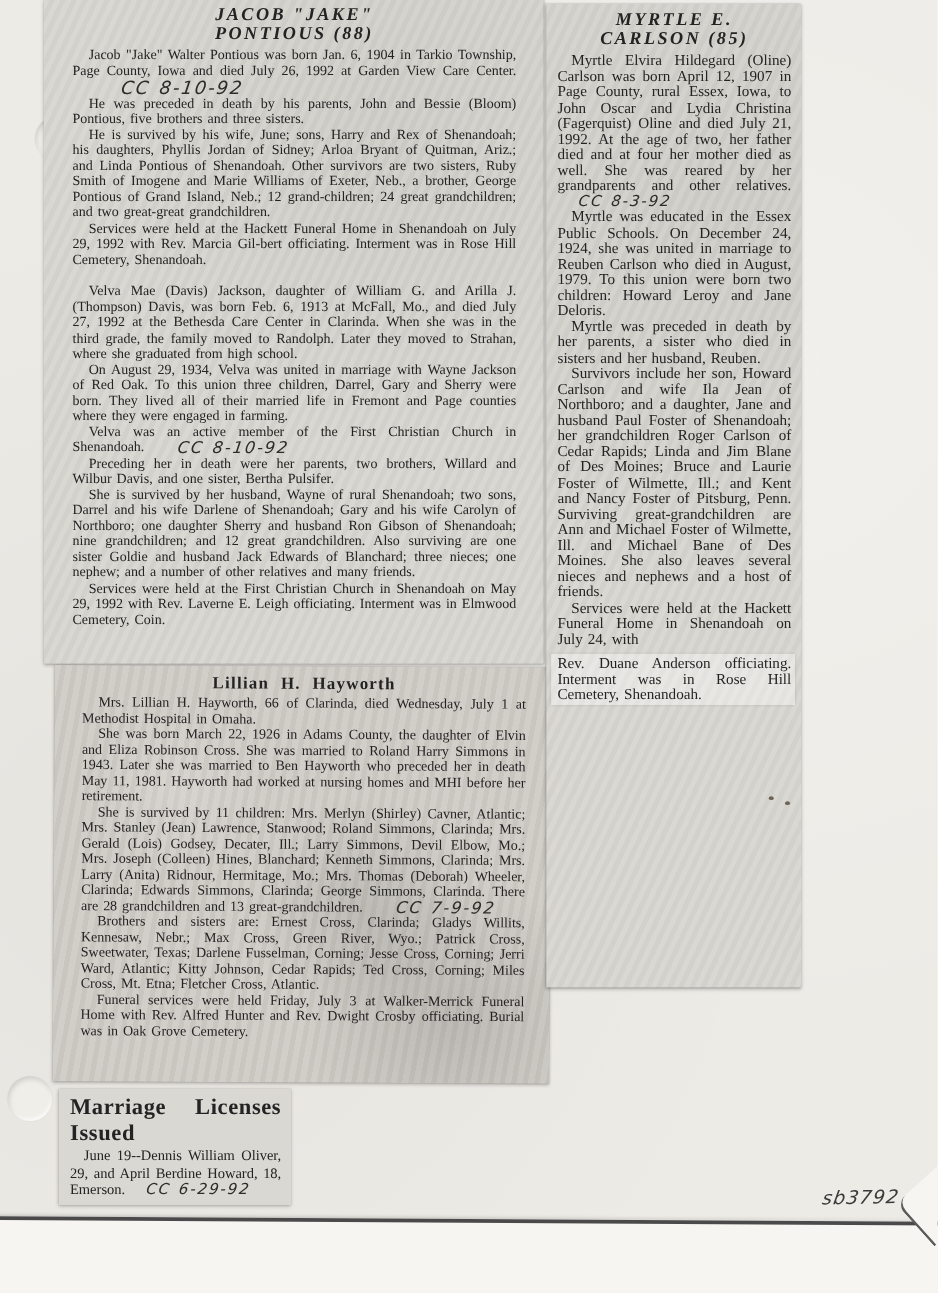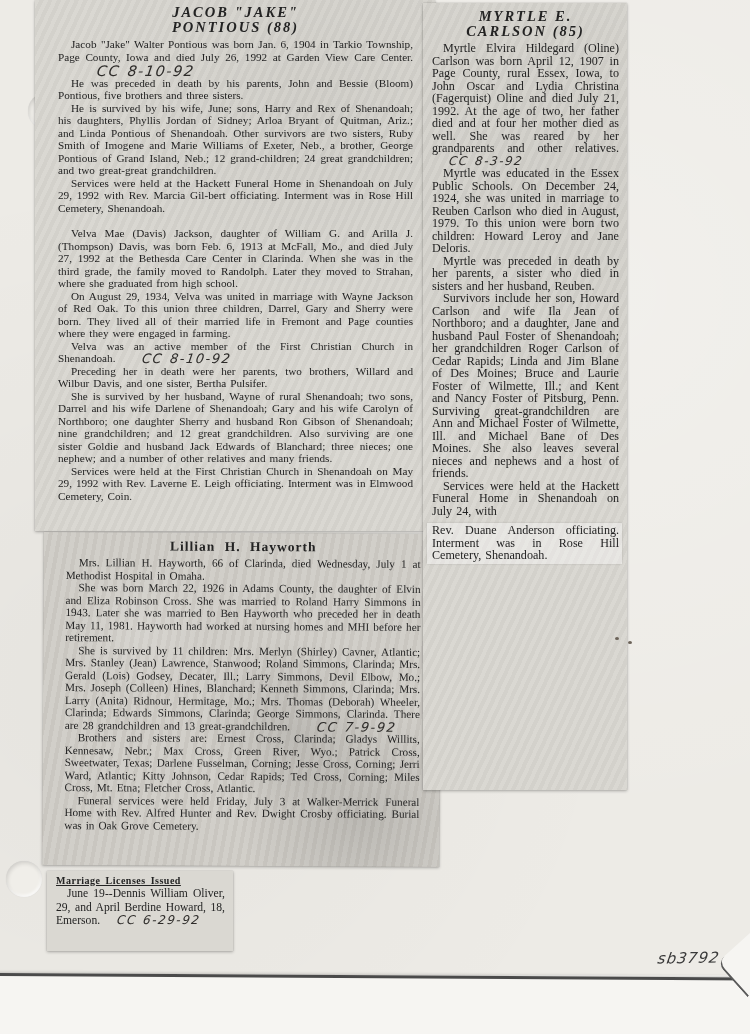--- a/index.html
+++ b/index.html
@@ -25,27 +25,27 @@
             box-shadow:0 1px 3px rgba(0,0,0,.28), 0 0 1px rgba(0,0,0,.2);
             text-align:justify;}
   .clip-main{left:35px;top:0;width:400px;min-height:531px;padding:1px 22px 6px 23px;box-sizing:border-box;}
   .clip-hayworth{left:43px;top:533px;width:397px;min-height:333px;padding:4px 20px 8px 22px;box-sizing:border-box;
                  transform:rotate(0.3deg);background:#cfccc6;
                  background-image:radial-gradient(circle 90px at 62% 58%, rgba(0,0,0,.09), rgba(0,0,0,0)),
                                   radial-gradient(circle 120px at 80% 85%, rgba(0,0,0,.10), rgba(0,0,0,0)),
                                   radial-gradient(circle 70px at 25% 30%, rgba(255,255,255,.12), rgba(0,0,0,0)),
                                   repeating-linear-gradient(100deg, rgba(255,255,255,.05) 0 5px, rgba(0,0,0,.03) 5px 9px);}
   .clip-marriage{left:47px;top:871px;width:186px;min-height:80px;padding:3px 8px 5px 9px;box-sizing:border-box;background:#dad8d2;}
-  .clip-carlson{left:423px;top:3px;width:204px;min-height:787px;padding:2px 8px 8px 9px;box-sizing:border-box;}
+  .clip-carlson{left:437px;top:3px;width:204px;min-height:787px;padding:2px 8px 8px 9px;box-sizing:border-box;}
 
   .obit-title{font-weight:bold;font-style:italic;text-align:center;font-size:14.5px;line-height:1.05;
               letter-spacing:2px;margin:4px 0 3px 0;}
   .obit-title .tline{display:block;}
   .plain-title{font-weight:bold;text-align:center;font-size:13.5px;letter-spacing:1px;word-spacing:5px;margin:2px 0 2px 0;}
-  .ml-title{font-weight:bold;font-size:10px;text-decoration:underline;letter-spacing:.5px;word-spacing:2px;margin:1px 0 1px 0;}
+  .ml-title{font-weight:bold;font-size:18px;letter-spacing:.5px;word-spacing:2px;margin:1px 0 1px 0;}
 
   .clip-main p, .clip-hayworth p{font-size:11.2px;line-height:12.5px;margin:0;text-indent:13px;word-spacing:1.2px;}
   .clip-marriage p{font-size:11.6px;line-height:13.5px;margin:0;text-indent:11px;word-spacing:1px;}
   .clip-carlson p{font-size:12.1px;line-height:12.5px;margin:0;text-indent:11px;word-spacing:1px;}
   article + article{display:block;margin-top:13px;}
 
   .hw{font-family:"DejaVu Sans",sans-serif;font-style:italic;font-weight:500;color:#2e2c2a;
       letter-spacing:1.5px;white-space:nowrap;display:inline-block;transform:skewX(-8deg);}
   .hw-lg{font-size:14.5px;margin-left:26px;position:relative;top:2px;}
   .hw-md{font-size:13px;margin-left:14px;position:relative;top:1px;}

